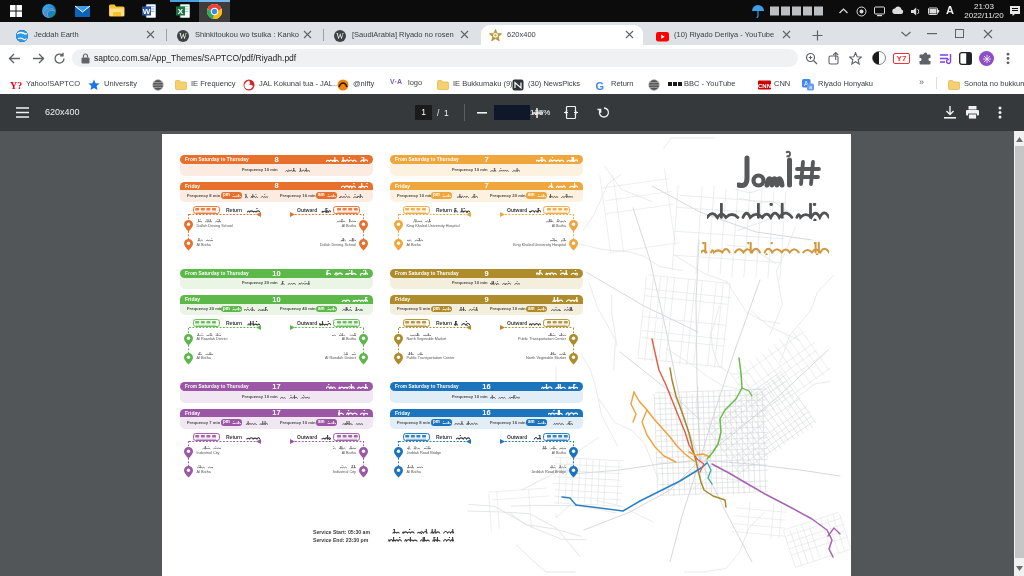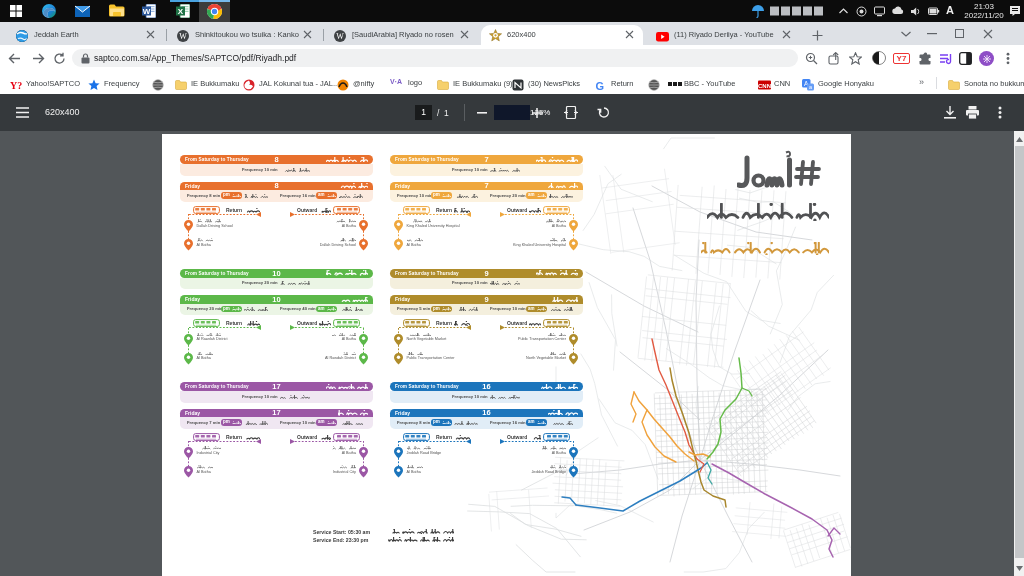--- a/index.html
+++ b/index.html
@@ -142,21 +142,21 @@
     </svg></div>
 <div class="abs" style="left:507px;top:29px;width:114px;height:12px;overflow:hidden;font-size:7.5px;line-height:12px;color:#3c4043;white-space:nowrap;">620x400</div>
 <svg class="abs" style="left:625px;top:30px" width="9" height="9">
     <path d="M1,1 L8,8 M8,1 L1,8" stroke="#5f6368" stroke-width="1.1"></path>
   </svg>
 <div class="abs" style="left:648px;top:25px;height:20px;width:152px;"></div>
 <div class="abs" style="left:656px;top:28px;width:14px;height:14px;"><svg width="13" height="10" style="margin-top:2px">
       <rect x="0" y="0" width="13" height="9.5" rx="2.2" fill="#f00"></rect>
       <path d="M5.2,2.6 L8.6,4.75 L5.2,6.9 Z" fill="#fff"></path>
     </svg></div>
-<div class="abs" style="left:674px;top:29px;width:104px;height:12px;overflow:hidden;font-size:7.5px;line-height:12px;color:#3c4043;white-space:nowrap;">(11) Riyado Deriiya - YouTube</div>
+<div class="abs" style="left:674px;top:29px;width:104px;height:12px;overflow:hidden;font-size:7.5px;line-height:12px;color:#3c4043;white-space:nowrap;">(10) Riyado Deriiya - YouTube</div>
 <svg class="abs" style="left:782px;top:30px" width="9" height="9">
     <path d="M1,1 L8,8 M8,1 L1,8" stroke="#5f6368" stroke-width="1.1"></path>
   </svg>
 <svg class="abs" style="left:812px;top:30px" width="11" height="11">
     <path d="M5.5,0.5 V10.5 M0.5,5.5 H10.5" stroke="#5f6368" stroke-width="1.2"></path>
   </svg>
 <svg class="abs" style="left:901px;top:31px" width="10" height="6">
     <path d="M0.5,1 L5,5 L9.5,1" stroke="#5f6368" stroke-width="1.2" fill="none"></path>
   </svg>
 <svg class="abs" style="left:927px;top:33px" width="10" height="2">
@@ -223,30 +223,30 @@
     <circle cx="2" cy="10.8" r="1.4" fill="#5f6368"></circle>
   </svg>
 <div class="abs" style="left:0;top:72px;width:1024px;height:22px;background:#fff;"></div>
 <div class="abs" style="left:10px;top:77px;width:12px;height:12px;"><svg width="12" height="12">
       <text x="0" y="10" font-size="10" font-weight="bold" fill="#e60012" font-family="Liberation Serif">Y?</text>
     </svg></div>
 <div class="abs" style="left:26px;top:78px;font-size:7.5px;line-height:11px;color:#3c4043;white-space:nowrap;">Yahoo!SAPTCO</div>
 <div class="abs" style="left:88px;top:77px;width:12px;height:12px;"><svg width="12" height="12">
       <path d="M6,0.5 L7.6,4.2 L11.6,4.5 L8.6,7.1 L9.5,11 L6,8.9 L2.5,11 L3.4,7.1 L0.4,4.5 L4.4,4.2 Z" fill="#1a73e8"></path>
     </svg></div>
-<div class="abs" style="left:104px;top:78px;font-size:7.5px;line-height:11px;color:#3c4043;white-space:nowrap;">Frequency</div>
+<div class="abs" style="left:104px;top:78px;font-size:7.5px;line-height:11px;color:#3c4043;white-space:nowrap;">University</div>
 <div class="abs" style="left:152px;top:77px;width:12px;height:12px;"><svg width="12" height="12">
       <circle cx="6" cy="6" r="5.4" fill="#555"></circle>
       <path d="M6,0.6 a5.4,5.4 0 0 0 0,10.8 M6,0.6 a5.4,5.4 0 0 1 0,10.8 M0.6,6 h10.8 M1.5,3.2 a8,3 0 0 0 9,0 M1.5,8.8 a8,-3 0 0 1 9,0" stroke="#ccc" stroke-width="0.6" fill="none"></path>
     </svg></div>
 <div class="abs" style="left:168px;top:78px;font-size:7.5px;line-height:11px;color:#3c4043;white-space:nowrap;"></div>
 <div class="abs" style="left:175px;top:77px;width:12px;height:12px;"><svg width="12" height="12">
       <path d="M0.5,2.5 q0,-1 1,-1 h3 l1,1.5 h5 q1,0 1,1 v5.5 q0,1 -1,1 h-9 q-1,0 -1,-1 z" fill="#f6d06c" stroke="#d8ab3a" stroke-width="0.6"></path>
     </svg></div>
-<div class="abs" style="left:191px;top:78px;font-size:7.5px;line-height:11px;color:#3c4043;white-space:nowrap;">IE Bukkumaku</div>
+<div class="abs" style="left:191px;top:78px;font-size:7.5px;line-height:11px;color:#3c4043;white-space:nowrap;">IE Frequency</div>
 <div class="abs" style="left:243px;top:77px;width:12px;height:12px;"><svg width="12" height="12">
       <circle cx="6" cy="6" r="5.5" fill="#d8232a"></circle>
       <path d="M6,1.5 q2,3 0,4.5 q3,-1 4,1.5 q-2,3.5 -6,2.5 q-3,-1 -2.5,-4.5 q1,-3 4.5,-4z" fill="#fff"></path>
     </svg></div>
 <div class="abs" style="left:259px;top:78px;font-size:7.5px;line-height:11px;color:#3c4043;white-space:nowrap;">JAL Kokunai tua - JAL..</div>
 <div class="abs" style="left:337px;top:77px;width:12px;height:12px;"><svg width="12" height="12">
       <circle cx="6" cy="6" r="5.5" fill="#f08300"></circle>
       <path d="M2,8 q1.5,-4 4,-4 q2.5,0 4,4" stroke="#1a1a1a" stroke-width="1.6" fill="none"></path>
     </svg></div>
 <div class="abs" style="left:353px;top:78px;font-size:7.5px;line-height:11px;color:#3c4043;white-space:nowrap;">@nifty</div>
@@ -280,21 +280,21 @@
       <rect x="0" y="1.5" width="13" height="9" rx="1" fill="#cc0000"></rect>
       <text x="6.5" y="8.5" font-size="6" font-weight="bold" fill="#fff" text-anchor="middle" font-family="Liberation Sans">CNN</text>
     </svg></div>
 <div class="abs" style="left:774px;top:78px;font-size:7.5px;line-height:11px;color:#3c4043;white-space:nowrap;">CNN</div>
 <div class="abs" style="left:802px;top:77px;width:12px;height:12px;"><svg width="12" height="12">
       <rect x="0" y="0" width="8.5" height="8.5" rx="1.5" fill="#4285f4"></rect>
       <text x="4.2" y="6.8" font-size="6.5" fill="#fff" text-anchor="middle">A</text>
       <rect x="5" y="4.5" width="7" height="7" rx="1.5" fill="#669df6"></rect>
       <text x="8.5" y="10.3" font-size="5.5" fill="#fff" text-anchor="middle">a</text>
     </svg></div>
-<div class="abs" style="left:818px;top:78px;font-size:7.5px;line-height:11px;color:#3c4043;white-space:nowrap;">Google Honyaku</div>
+<div class="abs" style="left:818px;top:78px;font-size:7.5px;line-height:11px;color:#3c4043;white-space:nowrap;">Riyado Honyaku</div>
 <div class="abs" style="left:919px;top:77px;font-size:9px;color:#5f6368;">»</div>
 <div class="abs" style="left:936px;top:77px;width:1px;height:12px;background:#dadce0;"></div>
 <div class="abs" style="left:948px;top:77px;width:12px;height:12px;"><svg width="12" height="12">
       <path d="M0.5,2.5 q0,-1 1,-1 h3 l1,1.5 h5 q1,0 1,1 v5.5 q0,1 -1,1 h-9 q-1,0 -1,-1 z" fill="#f6d06c" stroke="#d8ab3a" stroke-width="0.6"></path>
     </svg></div>
 <div class="abs" style="left:964px;top:78px;font-size:7.5px;line-height:11px;color:#3c4043;white-space:nowrap;">Sonota no bukkumaku</div>
 <div class="abs" style="left:0;top:94px;width:1024px;height:37px;background:#35393c;"></div>
 <svg class="abs" style="left:16px;top:107px" width="13" height="11">
     <path d="M0,1 h13 M0,5.5 h13 M0,10 h13" stroke="#f1f1f1" stroke-width="1.6"></path>
   </svg>

